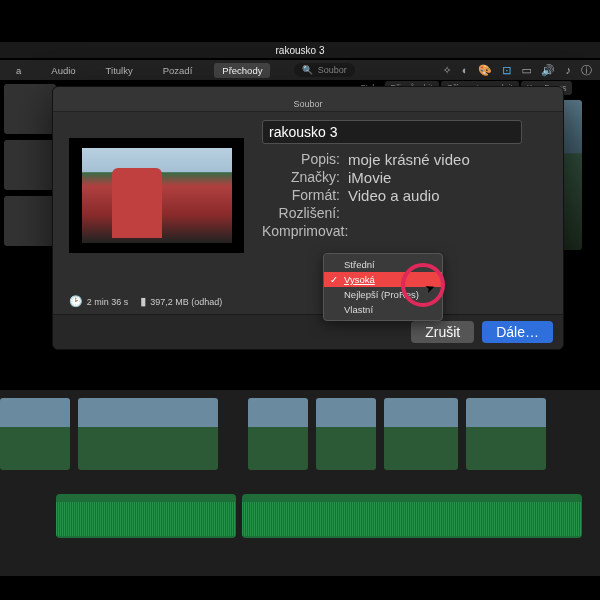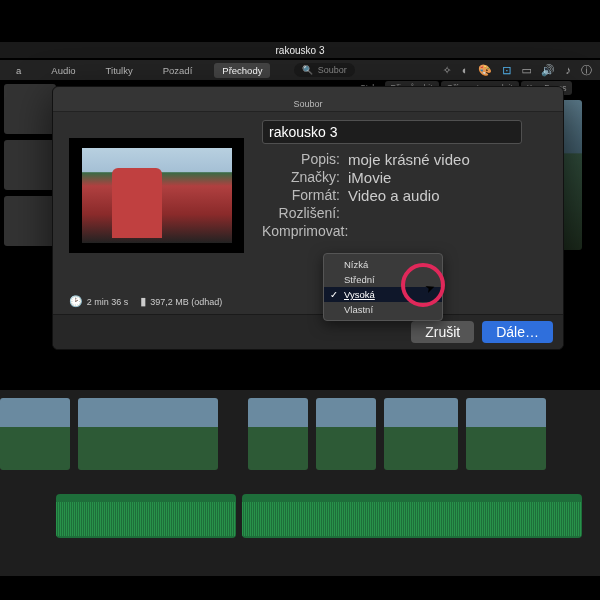--- a/index.html
+++ b/index.html
@@ -39,21 +39,21 @@
 
 .dialog-fields { flex: 1; display: flex; flex-direction: column; font-size: 10px; }
 .title-input { background: #1d1d1d; border: 1px solid #505050; color: #fff; font-size: 14px; padding: 3px 6px; border-radius: 3px; margin-bottom: 6px; width: 260px; }
 .field-row { display: flex; align-items: center; height: 18px; color: #bbb; }
 .field-row .lbl { width: 86px; text-align: right; padding-right: 8px; font-size: 14px; }
 .field-row .val { color: #ccc; font-size: 15px; }
 
 
 .dropdown { position: absolute; top: 166px; right: 120px; width: 120px; background: #3a3a3a; border: 1px solid #555; border-radius: 4px; padding: 3px 0; font-size: 9.5px; z-index: 5; box-shadow: 0 4px 14px rgba(0,0,0,.5); }
 .dropdown .opt { padding: 2px 8px 2px 20px; color: #ddd; position: relative; }
-.dropdown .opt.sel { background: #0f172a; color: #fff; text-decoration: underline; }
+.dropdown .opt.sel { background: #ef4444; color: #fff; text-decoration: underline; }
 .dropdown .opt.check::before { content: "✓"; position: absolute; left: 6px; }
 
 
 .anno { position: absolute; top: 176px; right: 118px; width: 44px; height: 44px; border: 4px solid #e0285a; border-radius: 50%; pointer-events: none; z-index: 6; }
 .cursor { position: absolute; top: 194px; right: 128px; font-size: 12px; color: #000; z-index: 7; transform: rotate(-20deg); }
 
 
 .info-bar { display: flex; align-items: center; gap: 12px; padding: 0 16px 6px 16px; font-size: 9px; color: #ccc; }
 .info-bar .ico { font-size: 11px; margin-right: 4px; }
 
@@ -151,23 +151,23 @@
   <div class="info-bar">
     <span><span class="ico">🕑</span><span>2 min 36 s</span></span>
     <span><span class="ico">▮</span><span>397,2 MB (odhad)</span></span>
   </div>
   <div class="dialog-footer">
     <button class="btn">Zrušit</button>
     <button class="btn primary">Dále…</button>
   </div>
 
   <div class="dropdown">
-    <div class="opt">Nízká</div>
     <div class="opt">Střední</div>
     <div class="opt sel check">Vysoká</div>
+    <div class="opt">Nejlepší (ProRes)</div>
     <div class="opt">Vlastní</div>
   </div>
   <div class="anno"></div>
   <div class="cursor">➤</div>
 </div>
 
 <div class="timeline">
   <div class="clips-row" id="clips-row">
       <div class="clip" style="left: 0px; width: 70px;">
         <div class="thumbs">

